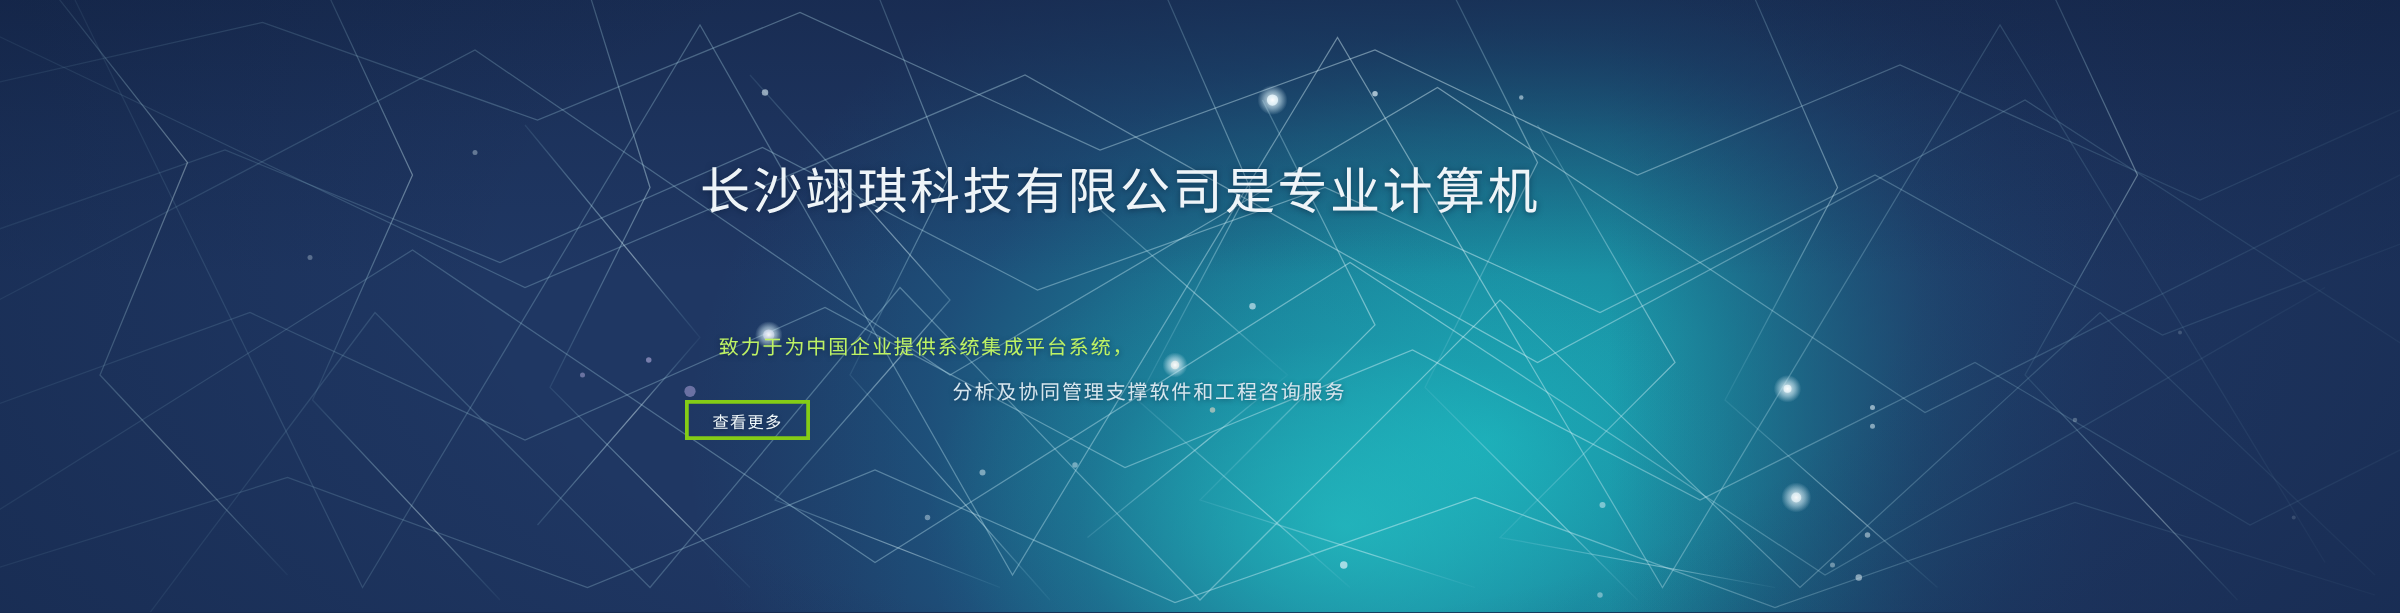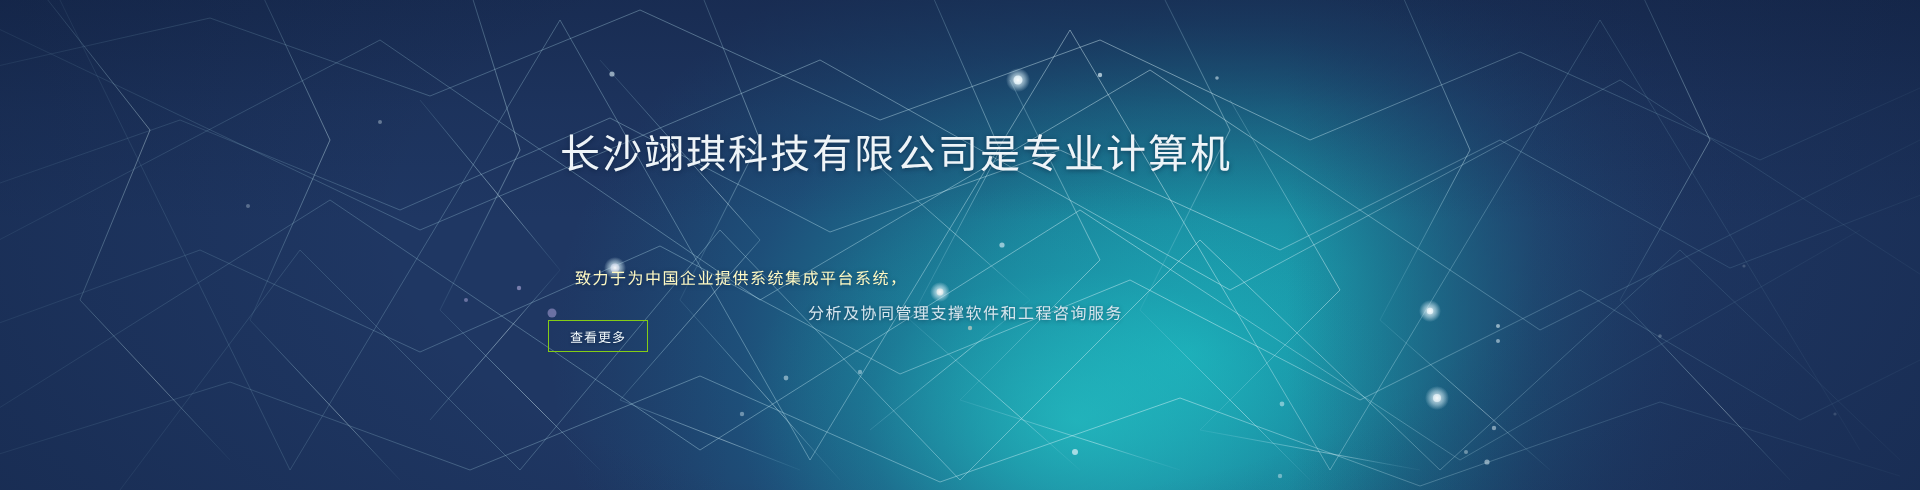--- a/index.html
+++ b/index.html
@@ -71,46 +71,45 @@
     white-space:nowrap;
     margin-left:12px;
   }
   .headline .l2{display:block;}
 
   .subtitle{
     position:absolute;
     left:575px;
     top:258px;
     width:720px;
-    color:#fef9c3;
+    color:#bef264;
     font-size:16px;
     line-height:42px;
     letter-spacing:1.5px;
     text-shadow:0 1px 4px rgba(8,24,50,0.5);
     white-space:nowrap;
   }
   .sub-line2{
     position:absolute;
     left:762px;
     top:300px;
     color:#d7e6ee;
     font-size:16px;
     letter-spacing:1.5px;
     text-shadow:0 1px 4px rgba(8,24,50,0.5);
     white-space:nowrap;
-    margin-left:46px;
   }
 
   .more-btn{
     position:absolute;
     left:548px;
     top:320px;
     width:100px;
     height:32px;
-    border:1px solid #84cc16;
+    border:3px solid #84cc16;
     background:transparent;
     color:#f0f8fb;
     font-size:13px;
     letter-spacing:1px;
     font-family:"Liberation Sans","DejaVu Sans",sans-serif;
     cursor:pointer;
     display:flex;
     align-items:center;
     justify-content:center;
     text-shadow:0 1px 3px rgba(8,24,50,0.6);

